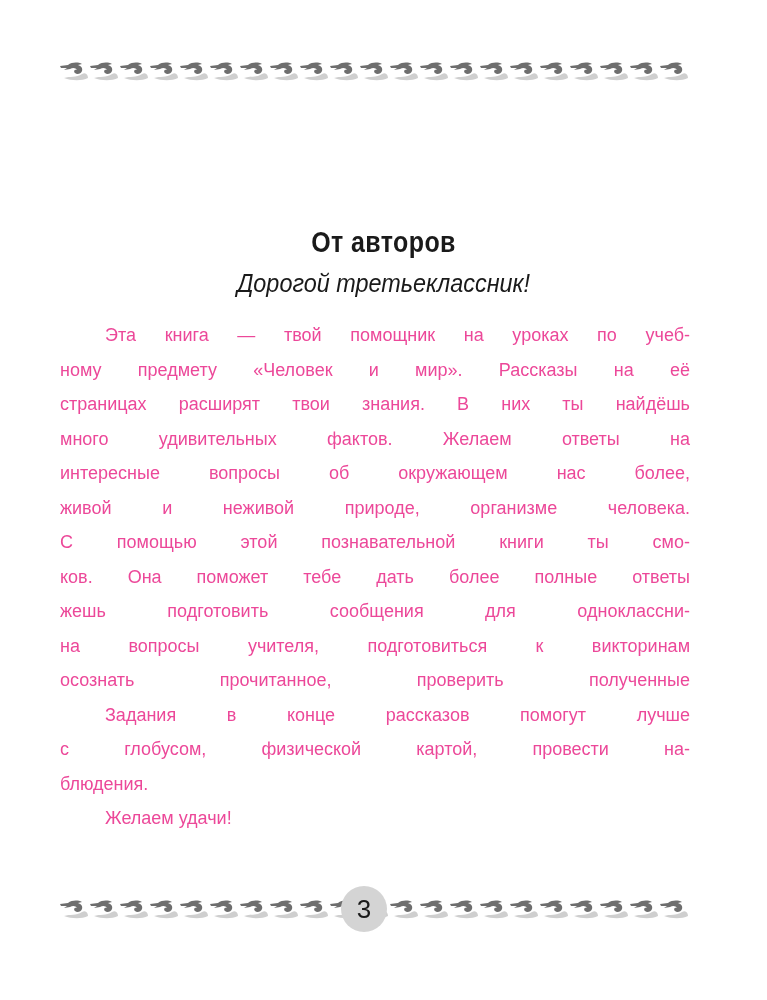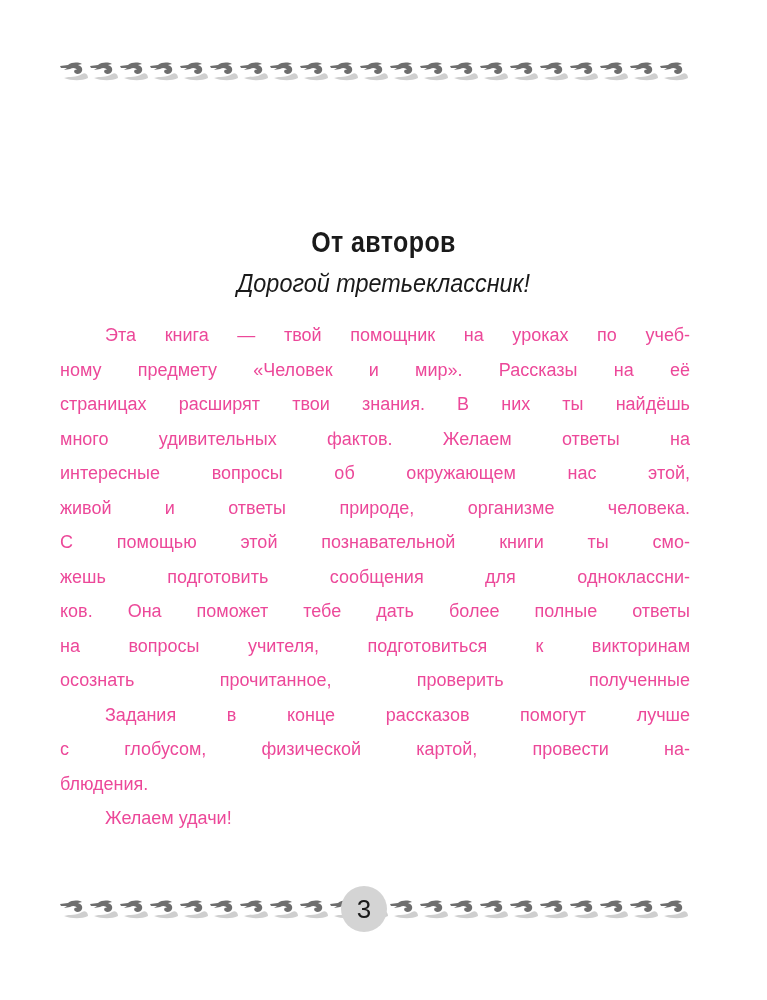--- a/index.html
+++ b/index.html
@@ -127,25 +127,25 @@
   </div>
 
 <div class="title">От авторов</div>
 <div class="subtitle">Дорогой третьеклассник!</div>
 
 <div class="body-text">
   <span class="line indent">Эта книга — твой помощник на уроках по учеб-</span>
   <span class="line">ному предмету «Человек и мир». Рассказы на её</span>
   <span class="line">страницах расширят твои знания. В них ты найдёшь</span>
   <span class="line">много удивительных фактов. Желаем ответы на</span>
-  <span class="line">интересные вопросы об окружающем нас этой,</span>
-  <span class="line">живой и ответы природе, организме человека.</span>
+  <span class="line">интересные вопросы об окружающем нас более,</span>
+  <span class="line">живой и неживой природе, организме человека.</span>
   <span class="line">С помощью этой познавательной книги ты смо-</span>
+  <span class="line">ков. Она поможет тебе дать более полные ответы</span>
   <span class="line">жешь подготовить сообщения для одноклассни-</span>
-  <span class="line">ков. Она поможет тебе дать более полные ответы</span>
   <span class="line">на вопросы учителя, подготовиться к викторинам</span>
   <span class="line">осознать прочитанное, проверить полученные</span>
   <span class="line indent">Задания в конце рассказов помогут лучше</span>
   <span class="line">с глобусом, физической картой, провести на-</span>
   <span class="line last">блюдения.</span>
   <span class="line indent last">Желаем удачи!</span>
 </div>
 
 <div class="border bottom">
     <span class="wave"><svg viewBox="0 0 30 22" width="30" height="22">

